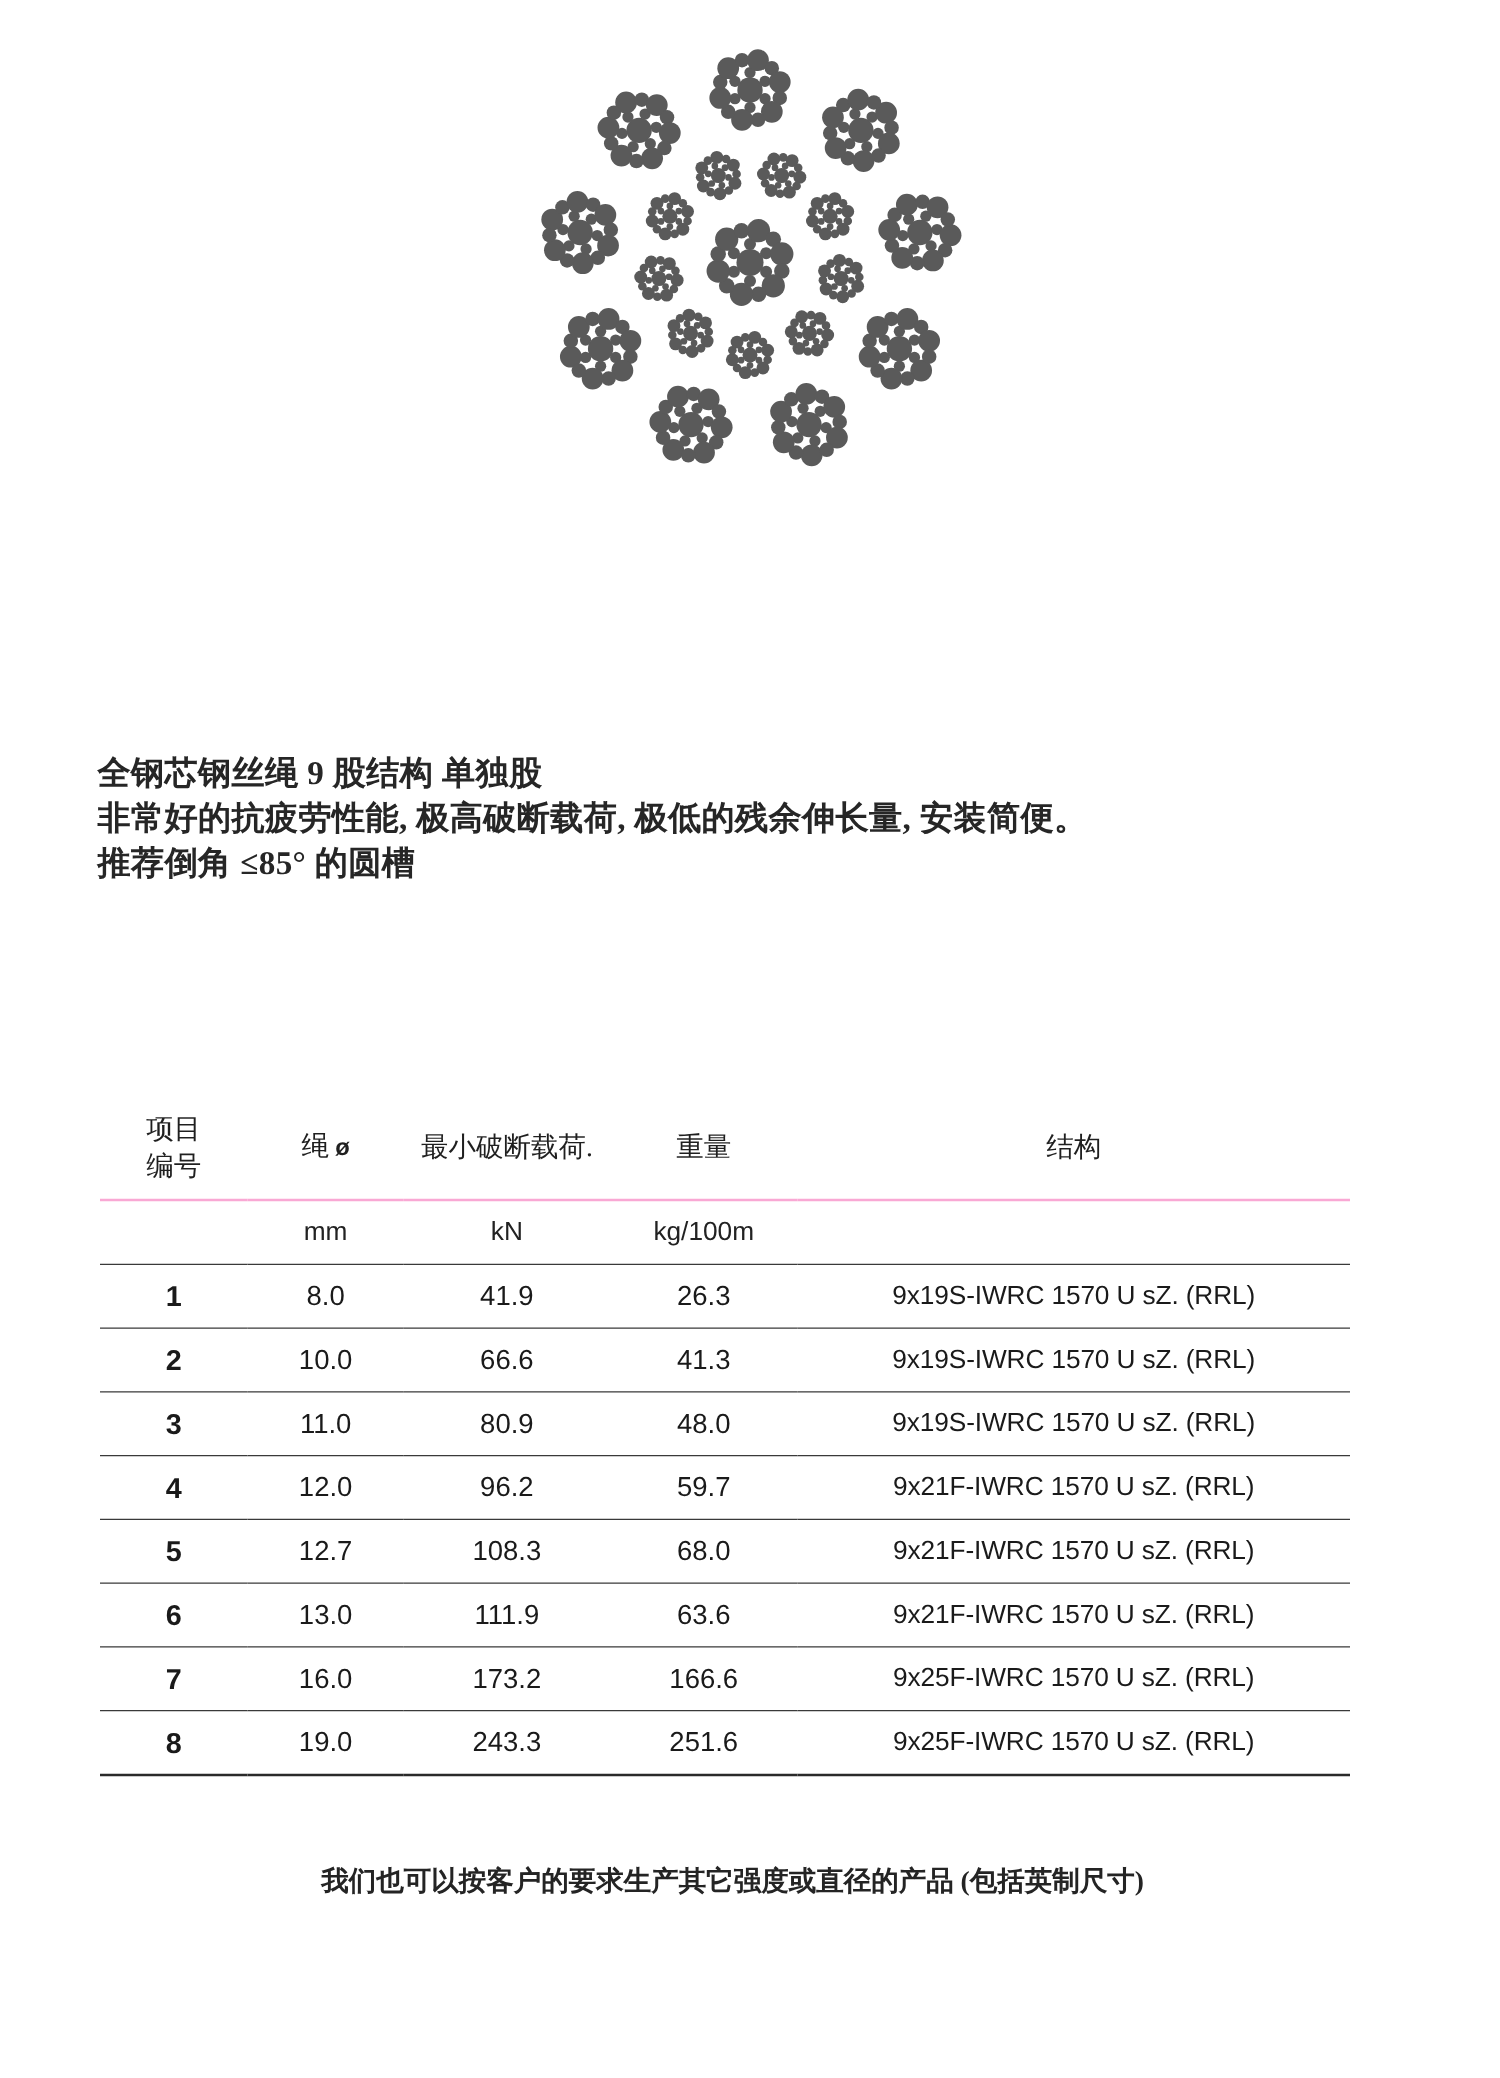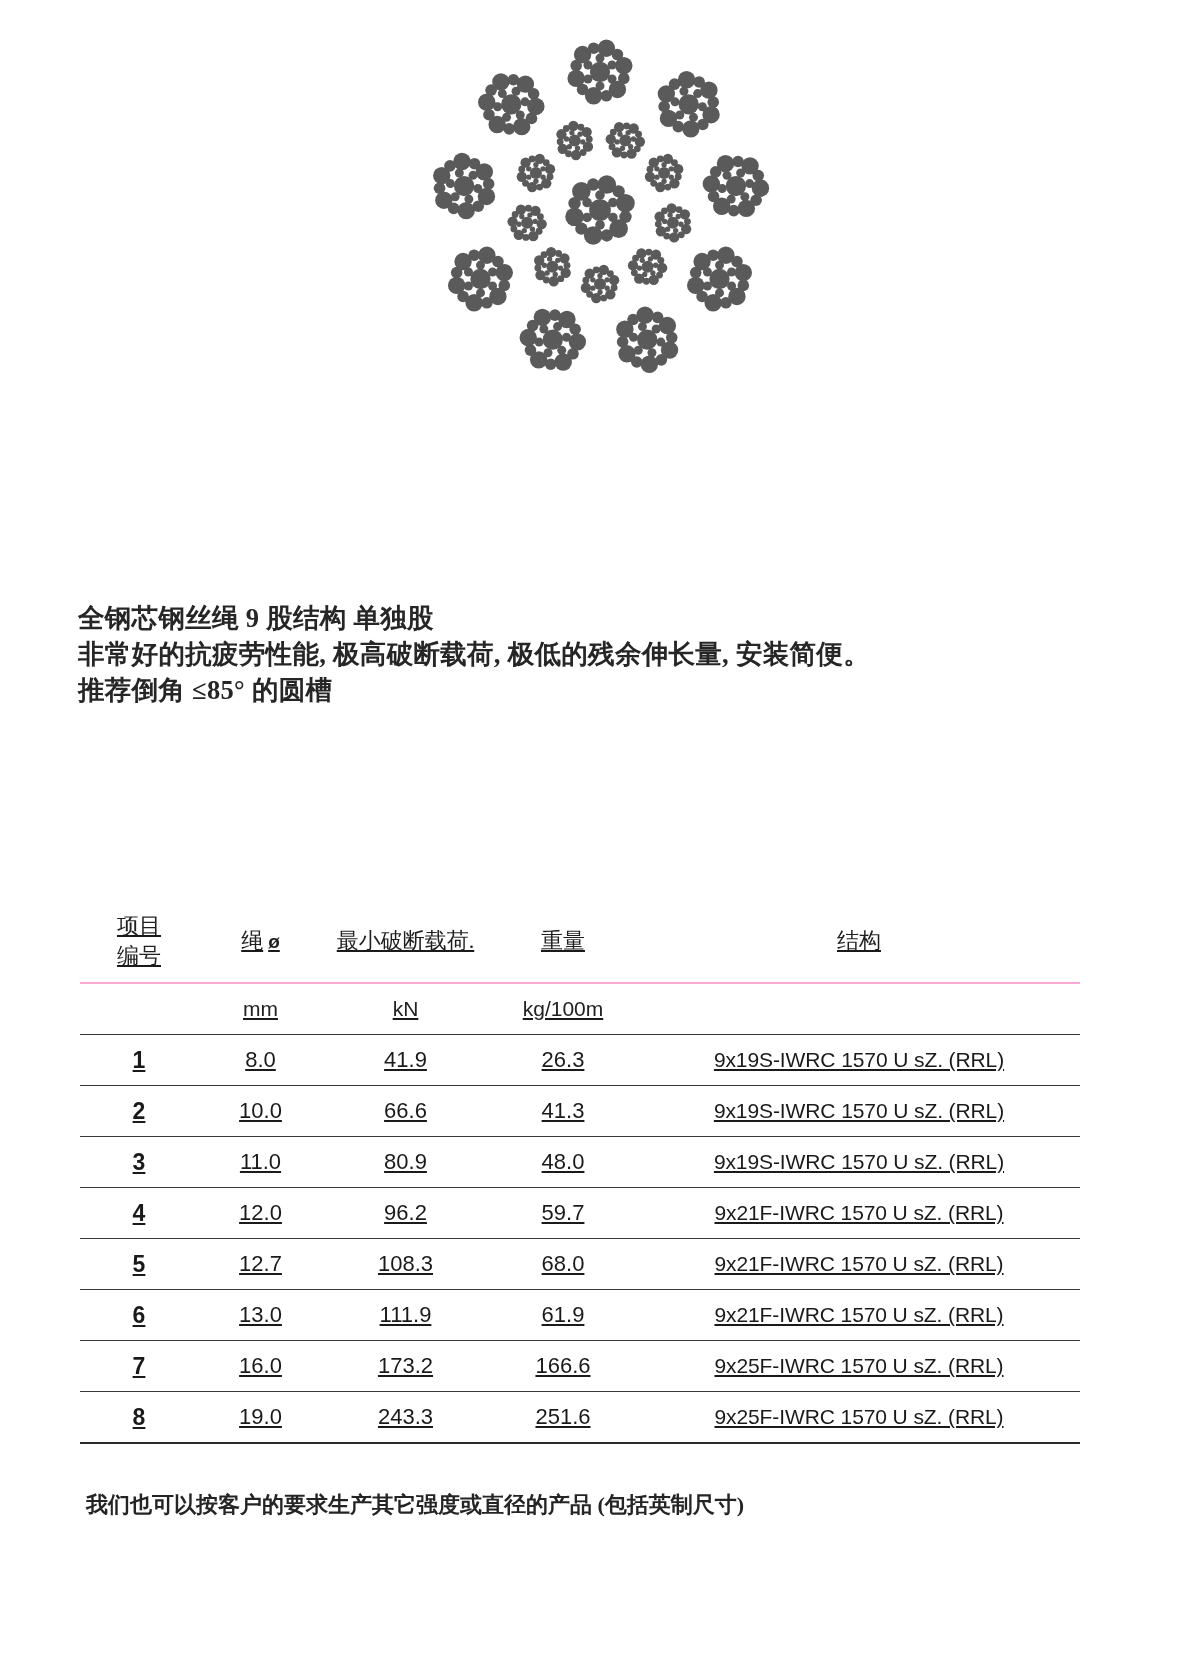--- a/index.html
+++ b/index.html
@@ -43,23 +43,22 @@
     line-height: 36px;
     letter-spacing: 0.3px;
     color: #262626;
     white-space: nowrap;
   }
 
   
   #spec-table-wrap {
     position: absolute;
     left: 80px;
-    top: 904px;
+    top: 881px;
     width: 1000px;
-    text-decoration: underline;
   }
   table.spec {
     border-collapse: collapse;
     width: 1000px;
     table-layout: fixed;
   }
   table.spec col.c-item   { width: 118px; }
   table.spec col.c-dia    { width: 125px; }
   table.spec col.c-load   { width: 165px; }
   table.spec col.c-weight { width: 150px; }
@@ -127,20 +126,21 @@
     top: 1488px;
     width: 1000px;
   }
   #footnotes .note-line {
     font-family: "Liberation Serif", serif;
     font-weight: 700;
     font-size: 22px;
     line-height: 33px;
     color: #242424;
     white-space: nowrap;
+    text-align: center;
   }
 </style>
 </head>
 <body>
 
 <div id="rope-figure">
   <svg id="rope-svg" width="420" height="400" viewBox="0 0 420 400">
       <g>
         <circle cx="210.00" cy="200.00" r="10.85" fill="#5a5a5a"></circle>
         <circle cx="210.00" cy="185.12" r="4.81" fill="#5a5a5a"></circle>
@@ -614,21 +614,21 @@
           <td class="idx">5</td>
           <td>12.7</td>
           <td>108.3</td>
           <td>68.0</td>
           <td class="struct">9x21F-IWRC 1570 U sZ. (RRL)</td>
         </tr>
         <tr class="data-row">
           <td class="idx">6</td>
           <td>13.0</td>
           <td>111.9</td>
-          <td>61.9</td>
+          <td>63.6</td>
           <td class="struct">9x21F-IWRC 1570 U sZ. (RRL)</td>
         </tr>
         <tr class="data-row">
           <td class="idx">7</td>
           <td>16.0</td>
           <td>173.2</td>
           <td>166.6</td>
           <td class="struct">9x25F-IWRC 1570 U sZ. (RRL)</td>
         </tr>
         <tr class="data-row last">

